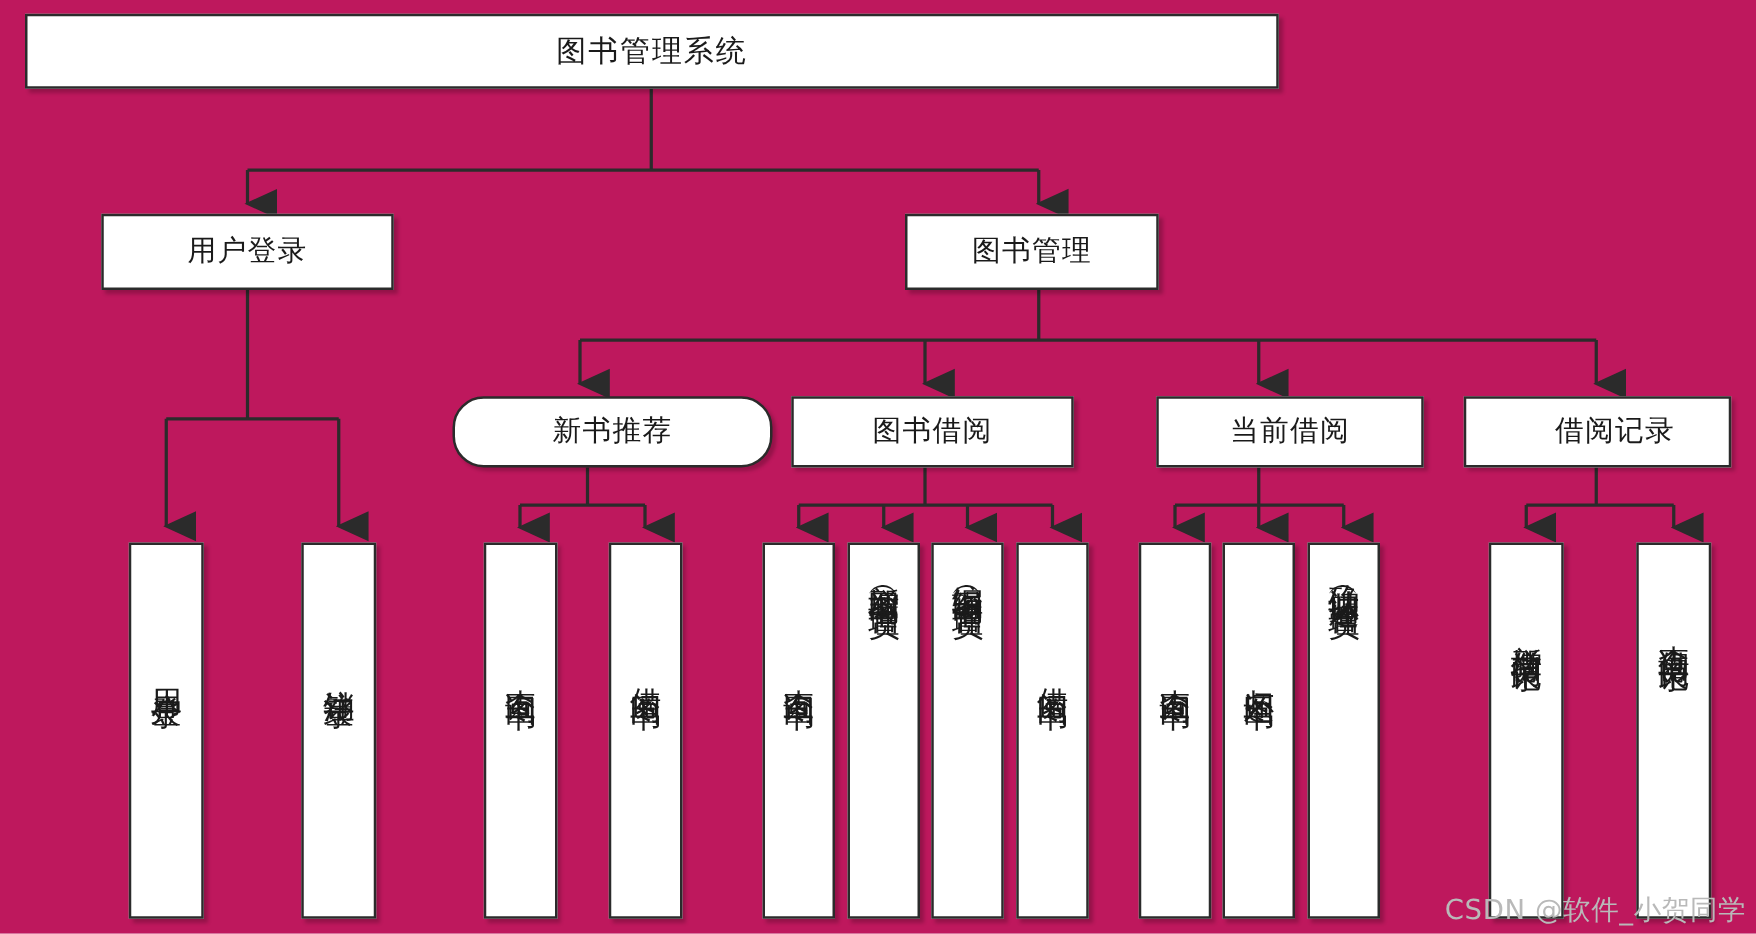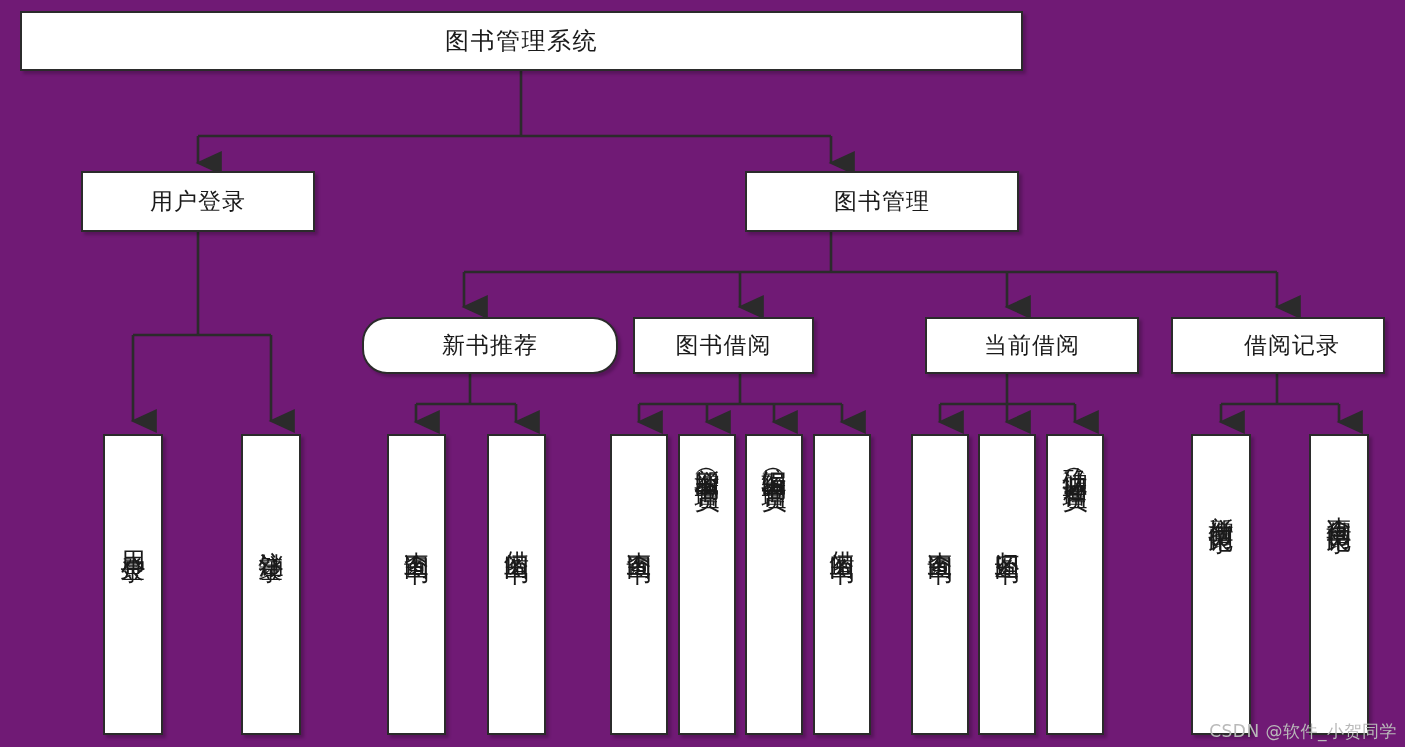--- a/index.html
+++ b/index.html
@@ -8,21 +8,21 @@
     padding: 0;
     background: #ffffff;
   }
   body {
     font-family: "DejaVu Sans", "Liberation Sans", sans-serif;
   }
   #canvas {
     position: relative;
     width: 1405px;
     height: 747px;
-    background: #701a75;
+    background: #be185d;
     overflow: hidden;
   }
   #edges {
     position: absolute;
     left: 0;
     top: 0;
     width: 1405px;
     height: 747px;
     pointer-events: none;
   }
@@ -73,21 +73,21 @@
   .node.v.pad-mid {
     padding-top: 60px;
   }
   .node.v.pad-big {
     padding-top: 95px;
   }
   #watermark {
     position: absolute;
     right: 8px;
     bottom: 4px;
-    font-size: 17px;
+    font-size: 22px;
     color: #b9b9b9;
     letter-spacing: 0.5px;
     z-index: 5;
     white-space: nowrap;
   }
 </style>
 </head>
 <body>
 
 <div id="canvas">
@@ -143,29 +143,29 @@
   </svg>
 
   <div class="node h root" style="left:20px; top:11px; width:1003px; height:60px;">
     <span class="label">图书管理系统</span>
   </div>
 
   <div class="node h" style="left:81px; top:171px; width:234px; height:61px;">
     <span class="label">用户登录</span>
   </div>
 
-  <div class="node h" style="left:745px; top:171px; width:274px; height:61px;">
+  <div class="node h" style="left:724px; top:171px; width:203px; height:61px;">
     <span class="label">图书管理</span>
   </div>
 
   <div class="node h" style="left:362px; top:317px; width:256px; height:57px;border-radius:25px;">
     <span class="label">新书推荐</span>
   </div>
 
-  <div class="node h" style="left:633px; top:317px; width:181px; height:57px;">
+  <div class="node h" style="left:633px; top:317px; width:226px; height:57px;">
     <span class="label">图书借阅</span>
   </div>
 
   <div class="node h" style="left:901px; top:317px; width:214px; height:57px;margin-left:24px;">
     <span class="label">当前借阅</span>
   </div>
 
   <div class="node h" style="left:1171px; top:317px; width:214px; height:57px;padding-left:28px;">
     <span class="label">借阅记录</span>
   </div>

